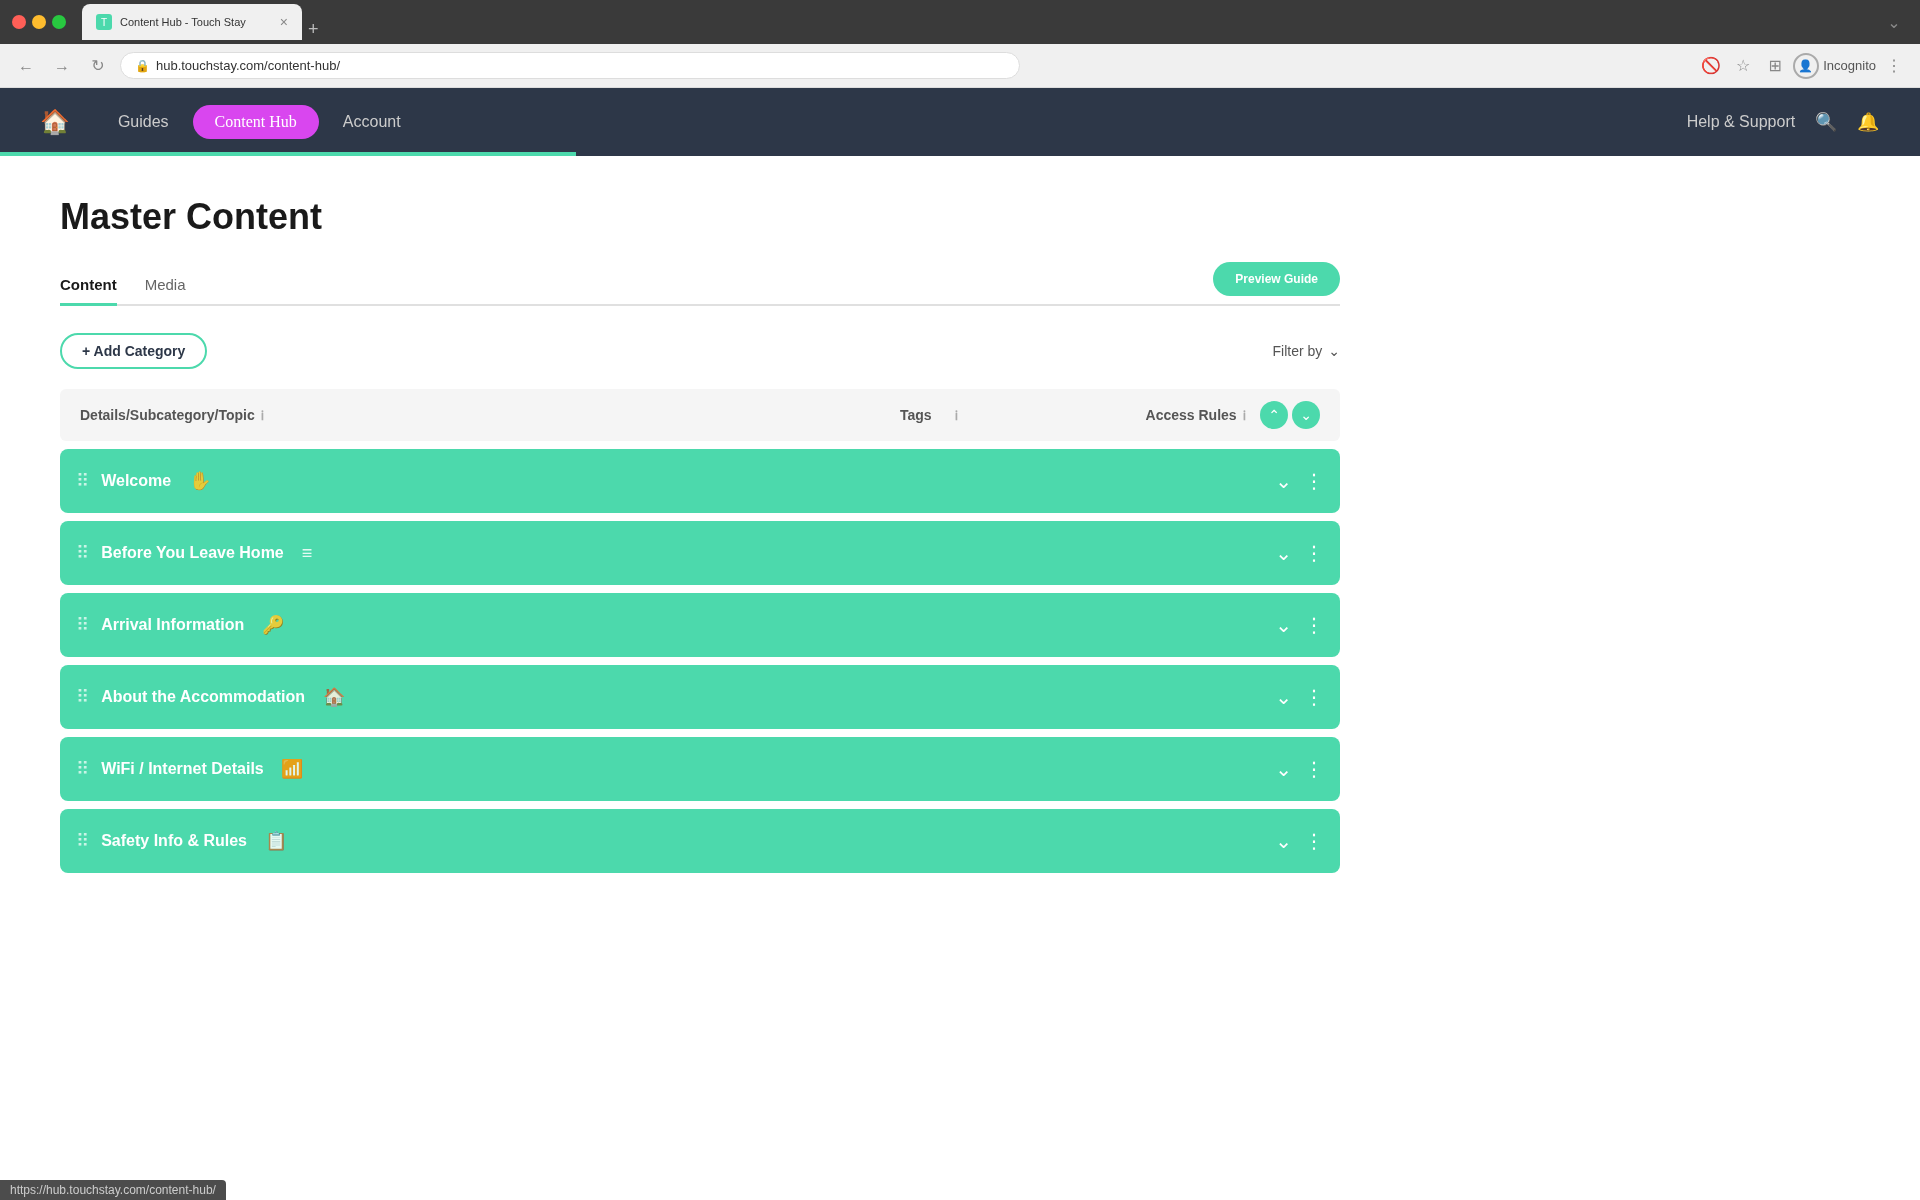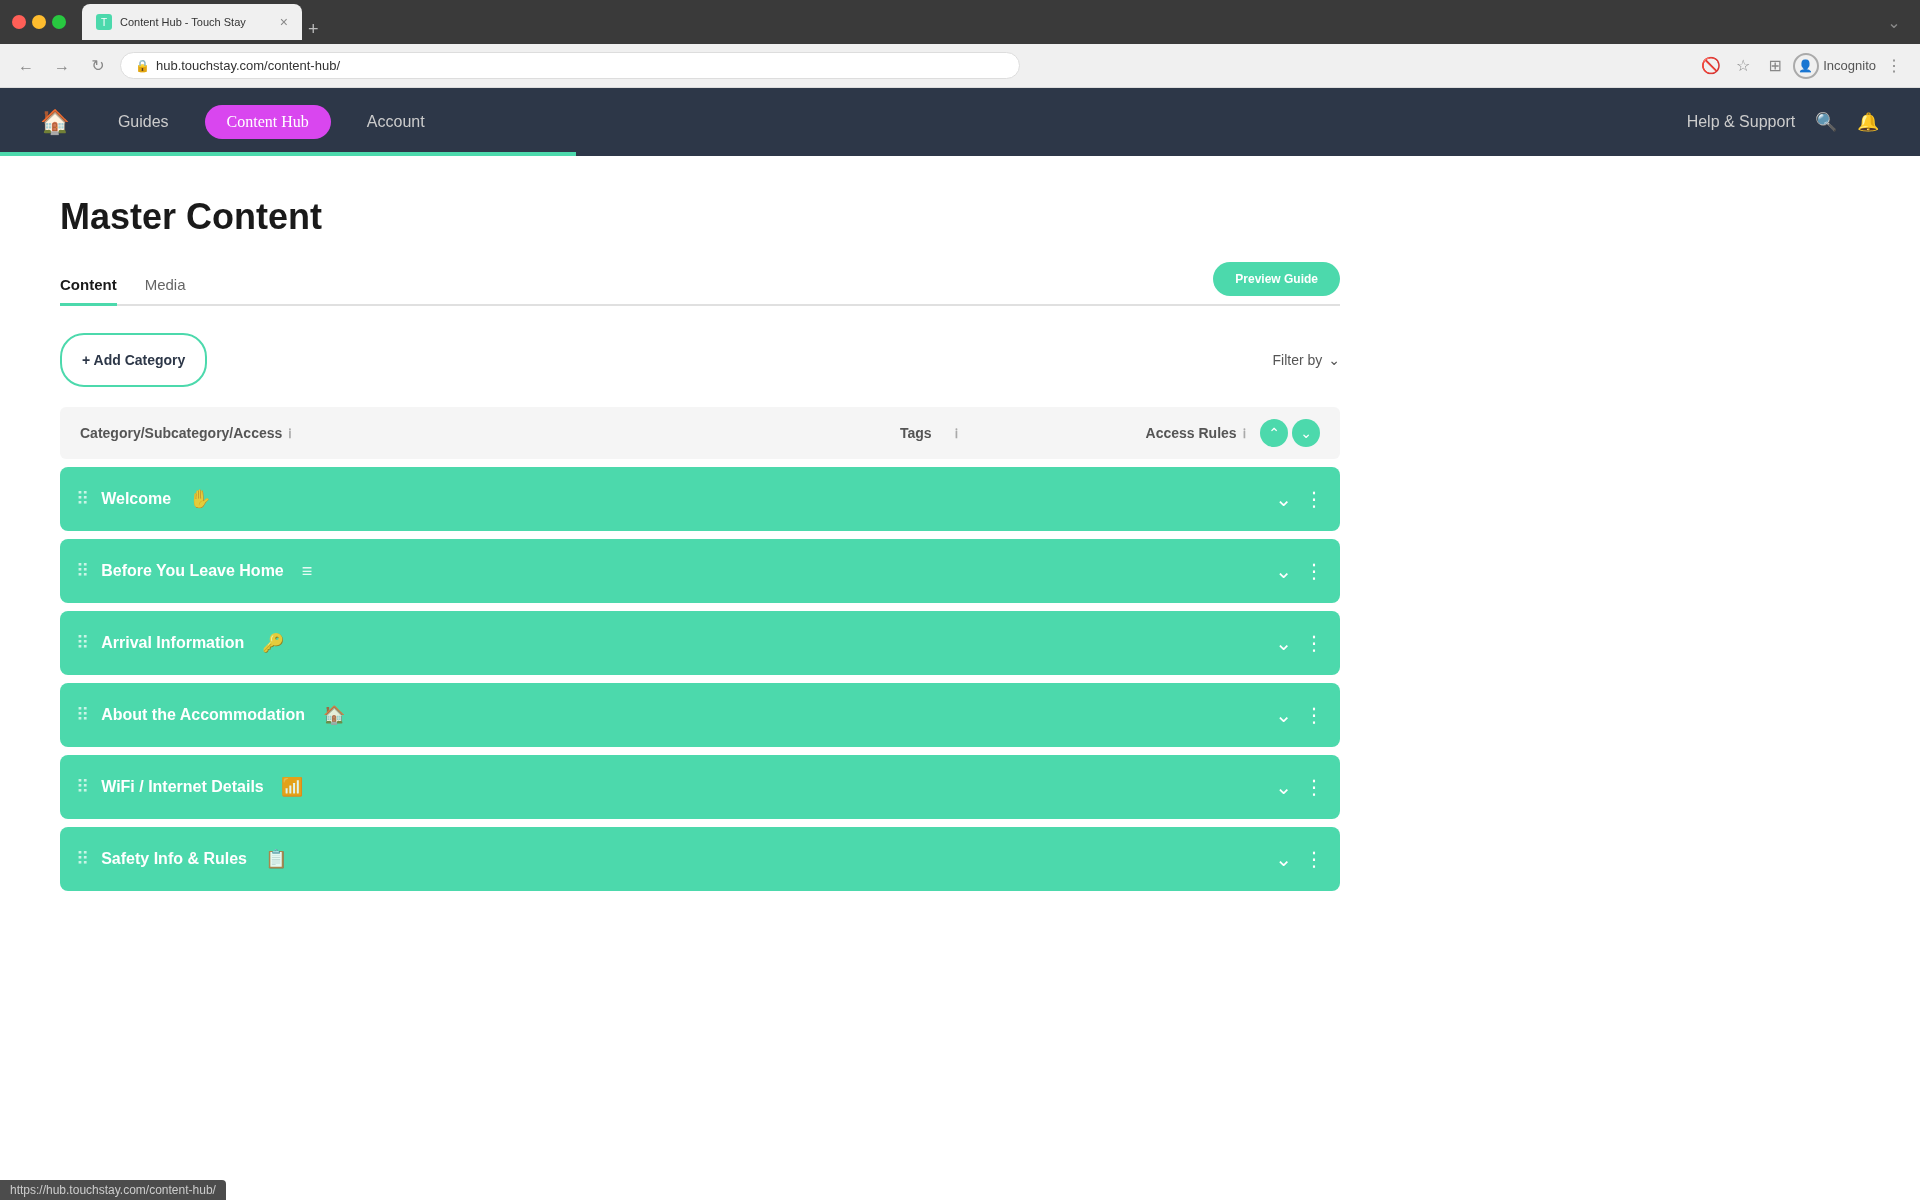--- a/index.html
+++ b/index.html
@@ -29,41 +29,41 @@
     .profile-btn { display: flex; align-items: center; gap: 4px; background: none; border: none; cursor: pointer; color: #555; font-size: 13px; }
     .profile-icon { width: 26px; height: 26px; border-radius: 50%; border: 2px solid #aaa; display: flex; align-items: center; justify-content: center; font-size: 12px; color: #555; }
 
     
     .app { background: white; min-height: calc(1200px - 88px); }
 
     
     .top-nav { background: #2d3748; display: flex; align-items: center; padding: 0 40px; height: 68px; position: relative; }
     .nav-accent-line { position: absolute; bottom: 0; left: 0; right: 0; height: 4px; background: linear-gradient(90deg, #4cd9ac 0%, #4cd9ac 30%, transparent 30%); }
     .nav-logo { color: white; font-size: 24px; margin-right: 32px; }
-    .nav-links { display: flex; align-items: center; gap: 20px; }
+    .nav-links { display: flex; align-items: center; gap: 8px; }
     .nav-link { color: #ccc; font-size: 16px; padding: 8px 16px; cursor: pointer; text-decoration: none; border-radius: 4px; }
     .nav-link.active { background: #d946ef; color: white; border-radius: 24px; padding: 8px 22px; font-family: Liberation Serif, serif; }
     .nav-right { margin-left: auto; display: flex; align-items: center; gap: 20px; }
     .nav-help { color: #ccc; font-size: 16px; cursor: pointer; }
     .nav-search-btn { color: #ccc; font-size: 18px; cursor: pointer; background: none; border: none; }
     .nav-bell-btn { color: #ccc; font-size: 18px; cursor: pointer; background: none; border: none; }
 
     
     .page-content { padding: 40px 60px; max-width: 1400px; }
     .page-title { font-size: 36px; font-weight: 700; color: #1a1a1a; margin-bottom: 24px; }
 
     
     .content-tabs { display: flex; gap: 0; margin-bottom: 24px; border-bottom: 2px solid #e0e0e0; }
     .content-tab { padding: 10px 0; margin-right: 28px; font-size: 15px; color: #666; cursor: pointer; border-bottom: 3px solid transparent; position: relative; bottom: -2px; }
     .content-tab.active { color: #1a1a1a; font-weight: 600; border-bottom: 3px solid #4cd9ac; }
     .preview-btn { margin-left: auto; background: #4cd9ac; color: white; border: none; border-radius: 24px; padding: 10px 22px; font-size: 12px; font-weight: 600; cursor: pointer; align-self: center; }
 
     
     .toolbar-row { display: flex; align-items: center; justify-content: space-between; margin-bottom: 20px; }
-    .add-category-btn { display: flex; align-items: center; gap: 6px; background: white; border: 2px solid #4cd9ac; color: #2d3748; border-radius: 24px; padding: 17px 20px; font-size: 14px; font-weight: 600; cursor: pointer; }
+    .add-category-btn { display: flex; align-items: center; gap: 6px; background: white; border: 2px solid #4cd9ac; color: #2d3748; border-radius: 24px; padding: 8px 20px; font-size: 14px; font-weight: 600; cursor: pointer; }
     .filter-btn { display: flex; align-items: center; gap: 6px; background: none; border: none; font-size: 14px; color: #555; cursor: pointer; }
 
     
     .table-header { display: flex; align-items: center; padding: 12px 20px; background: #f5f5f5; border-radius: 6px; margin-bottom: 8px; }
     .col-category { flex: 1; font-size: 14px; font-weight: 600; color: #555; display: flex; align-items: center; gap: 6px; }
     .col-tags { width: 200px; font-size: 14px; font-weight: 600; color: #555; display: flex; align-items: center; gap: 23px; }
     .col-access { width: 220px; font-size: 14px; font-weight: 600; color: #555; display: flex; align-items: center; gap: 6px; text-align: right; justify-content: flex-end; }
     .col-sort { display: flex; gap: 4px; margin-left: 8px; }
     .sort-btn { background: #4cd9ac; color: white; border: none; border-radius: 50%; width: 28px; height: 28px; display: flex; align-items: center; justify-content: center; cursor: pointer; font-size: 14px; }
     .info-icon { color: #aaa; font-size: 13px; cursor: pointer; }
@@ -174,21 +174,21 @@
     <div class="toolbar-row">
       <button class="add-category-btn">+ Add Category</button>
       <button class="filter-btn">
         <span>Filter by</span>
         <span>⌄</span>
       </button>
     </div>
 
     <div class="table-header">
       <div class="col-category">
-        <span>Category/Subcategory/Access</span>
+        <span>Details/Subcategory/Topic</span>
         <span class="info-icon">ℹ</span>
       </div>
       <div class="col-tags">
         <span>Tags</span>
         <span class="info-icon">ℹ</span>
       </div>
       <div class="col-access">
         <span>Access Rules</span>
         <span class="info-icon">ℹ</span>
         <div class="col-sort">

